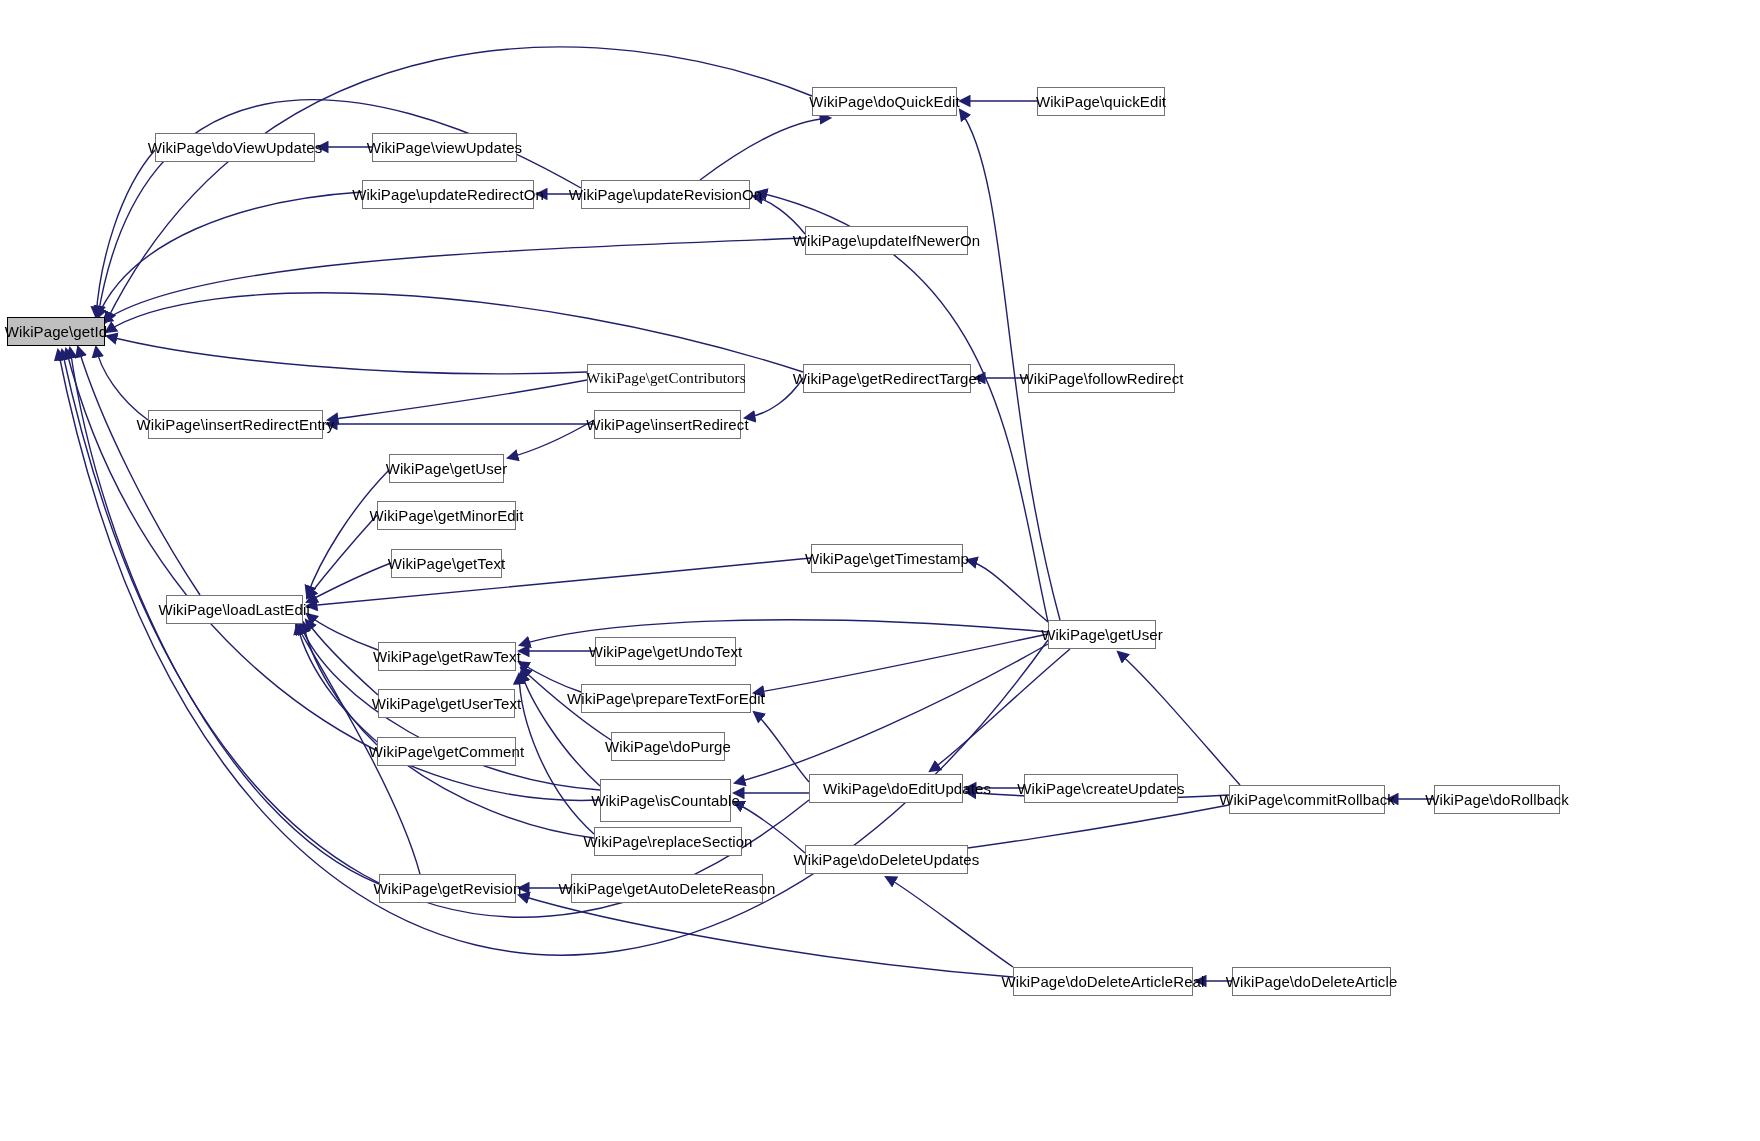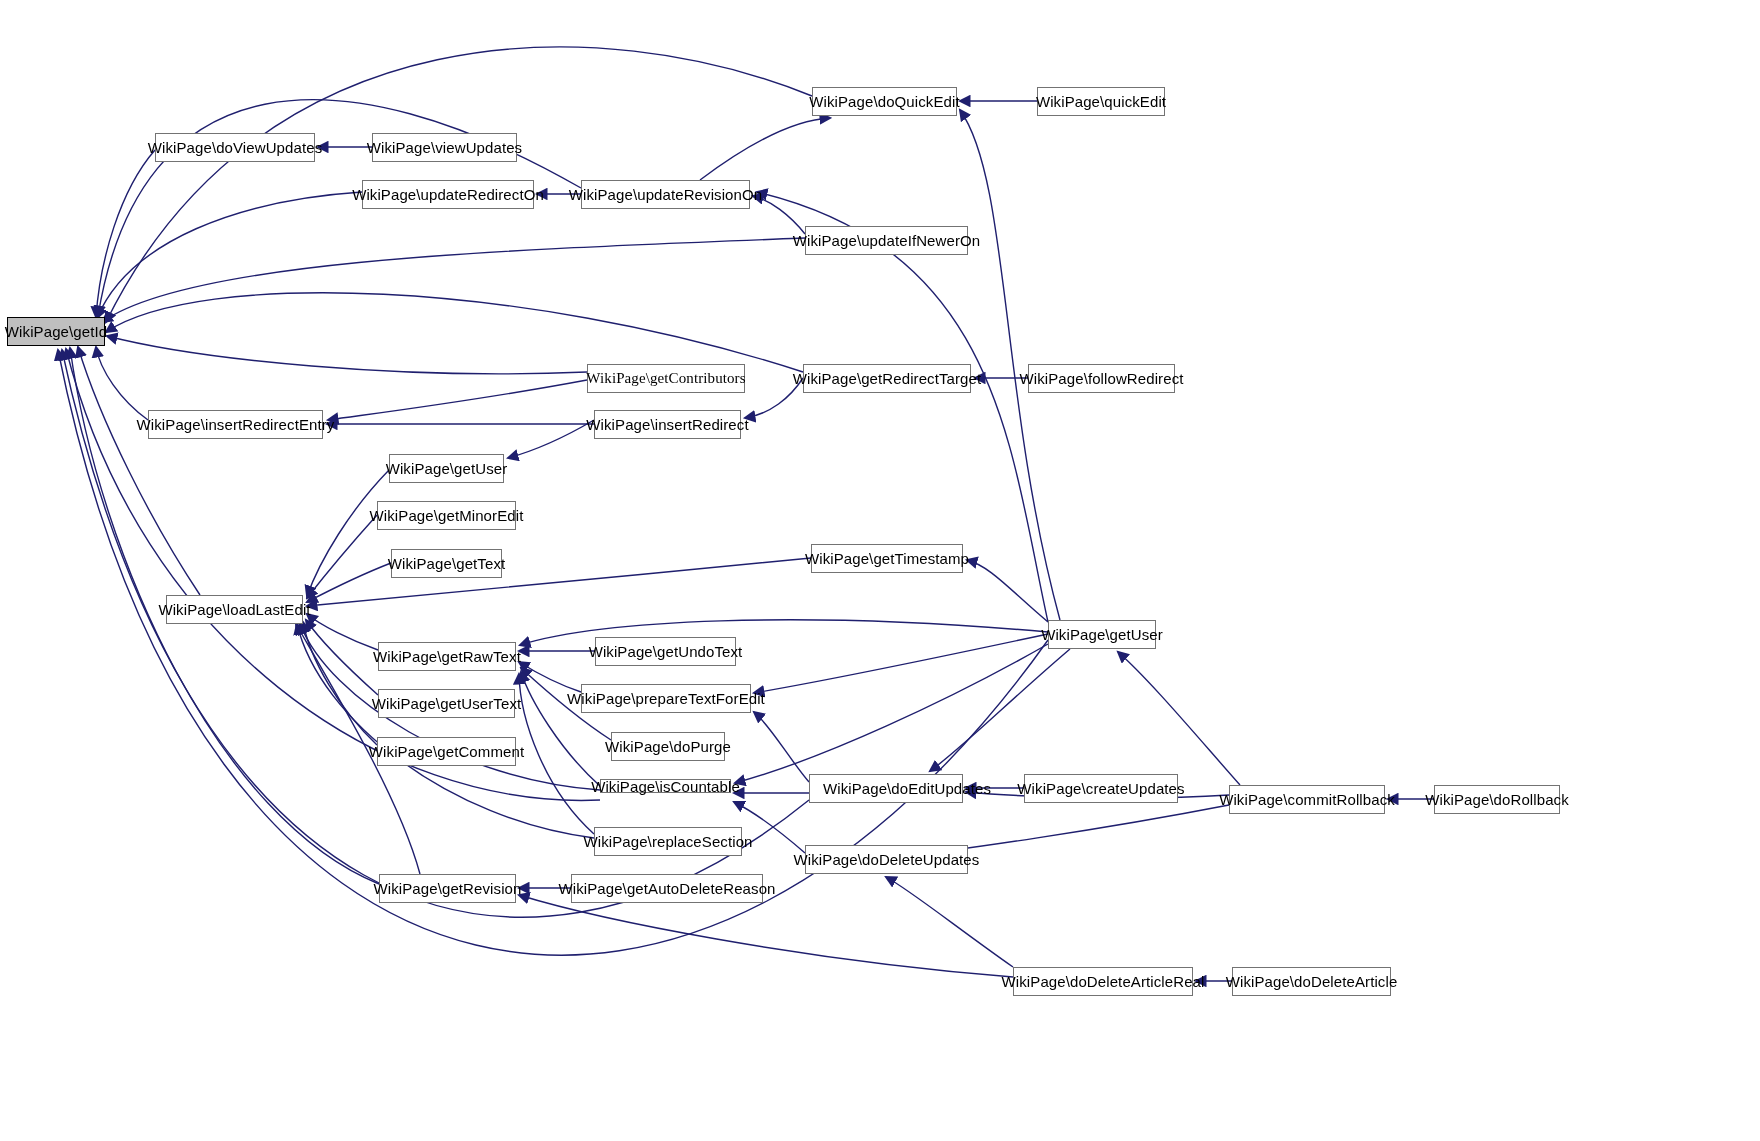--- a/index.html
+++ b/index.html
@@ -186,21 +186,21 @@
       </div>
       <div class="node" style="left: 378px; top: 689px; width: 137px; height: 29px;">
         <span class="node-label">WikiPage\getUserText</span>
       </div>
       <div class="node" style="left: 611px; top: 732px; width: 114px; height: 29px;">
         <span class="node-label">WikiPage\doPurge</span>
       </div>
       <div class="node" style="left: 377px; top: 737px; width: 139px; height: 29px;">
         <span class="node-label">WikiPage\getComment</span>
       </div>
-      <div class="node" style="left: 600px; top: 779px; width: 131px; height: 14px;">
+      <div class="node" style="left: 600px; top: 779px; width: 131px; height: 43px;">
         <span class="node-label">WikiPage\isCountable</span>
       </div>
       <div class="node" style="left: 809px; top: 774px; width: 154px; height: 29px; padding-left: 42px;">
         <span class="node-label">WikiPage\doEditUpdates</span>
       </div>
       <div class="node" style="left: 1024px; top: 774px; width: 154px; height: 29px;">
         <span class="node-label">WikiPage\createUpdates</span>
       </div>
       <div class="node" style="left: 1229px; top: 785px; width: 156px; height: 29px;">
         <span class="node-label">WikiPage\commitRollback</span>

